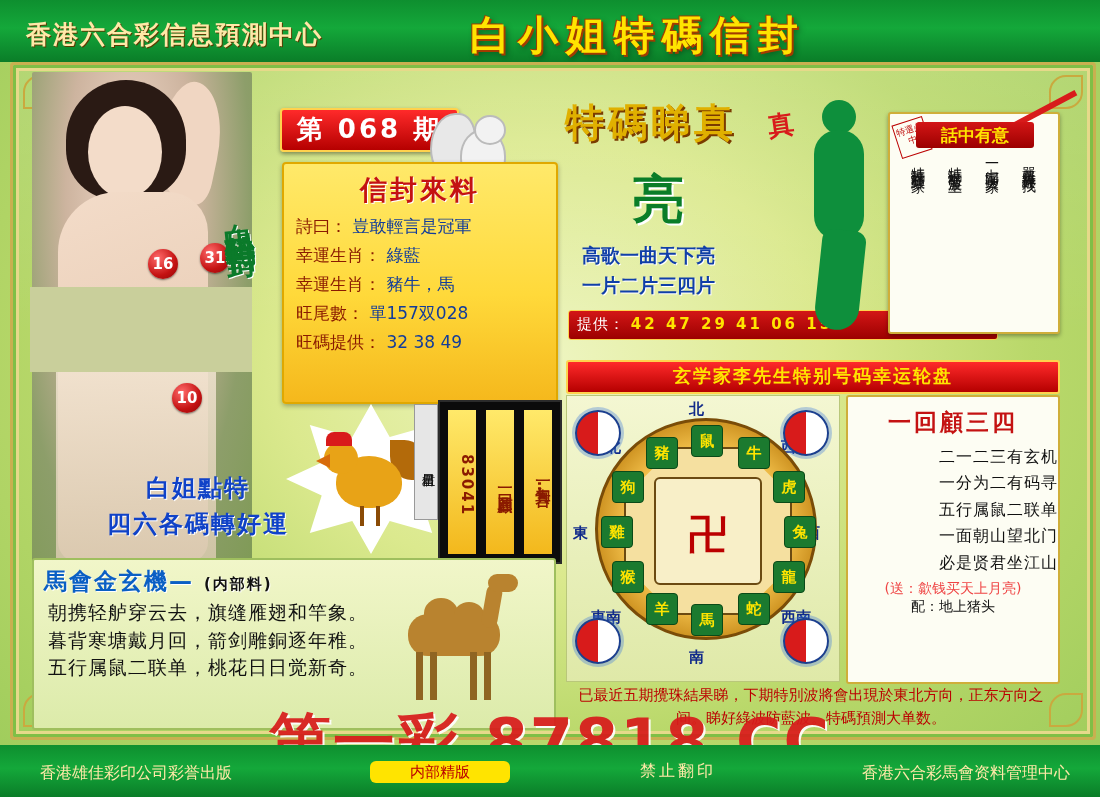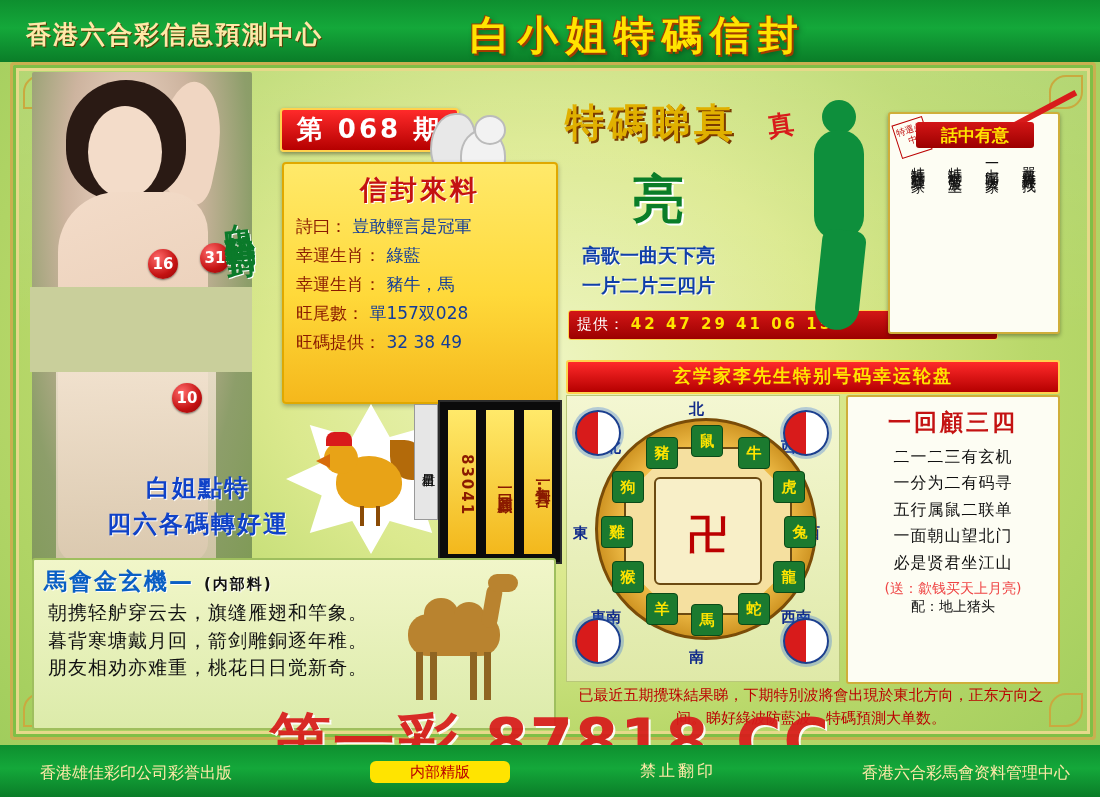--- a/index.html
+++ b/index.html
@@ -242,21 +242,21 @@
     border:2px solid #1b3f8f;
     box-shadow:0 0 0 3px rgba(60,120,220,.35);
   }
 
   
   .fax{
     position:absolute;left:846px;top:395px;width:210px;height:285px;
     background:#fdfdf3;border:2px solid #cfae3a;border-radius:3px;
   }
   .fax h4{margin:10px 0 6px 0;text-align:center;color:#c41212;font-size:23px;letter-spacing:3px;}
-  .fax .line{text-align:center;color:#111;font-size:16px;line-height:1.65;letter-spacing:1px;}
+  .fax .line{text-align:right;color:#111;font-size:16px;line-height:1.65;letter-spacing:1px;}
   .fax .note{text-align:center;color:#ef4444;font-size:14px;margin-top:4px;}
   .fax .note2{text-align:center;color:#111;font-size:14px;}
 
   
   .burst{
     position:absolute;left:286px;top:404px;width:170px;height:150px;
     background:#fff;
     clip-path:polygon(50% 0,61% 22%,86% 14%,79% 39%,100% 50%,79% 61%,86% 86%,61% 78%,50% 100%,39% 78%,14% 86%,21% 61%,0 50%,21% 39%,14% 14%,39% 22%);
   }
   .chicken{position:absolute;left:316px;top:432px;width:110px;height:96px;}
@@ -498,21 +498,21 @@
     <div class="strip s1">83041</div>
   </div>
 
   <div class="poembox">
     <h4>
       <span>馬會金玄機—</span>
       <span class="sub">(内部料)</span>
     </h4>
     <div class="pl">朝携轻舻穿云去，旗缝雁翅和竿象。</div>
     <div class="pl">暮背寒塘戴月回，箭剑雕銅逐年稚。</div>
-    <div class="pl">朋友相劝亦难重，桃花日日觉新奇。</div>
+    <div class="pl">五行属鼠二联单，桃花日日觉新奇。</div>
   </div>
 
   <div class="camel">
     <div class="body"></div>
       <div class="hump1"></div>
       <div class="hump2"></div>
     <div class="neck"></div>
       <div class="head"></div>
     <div class="l1"></div>
       <div class="l2"></div>

